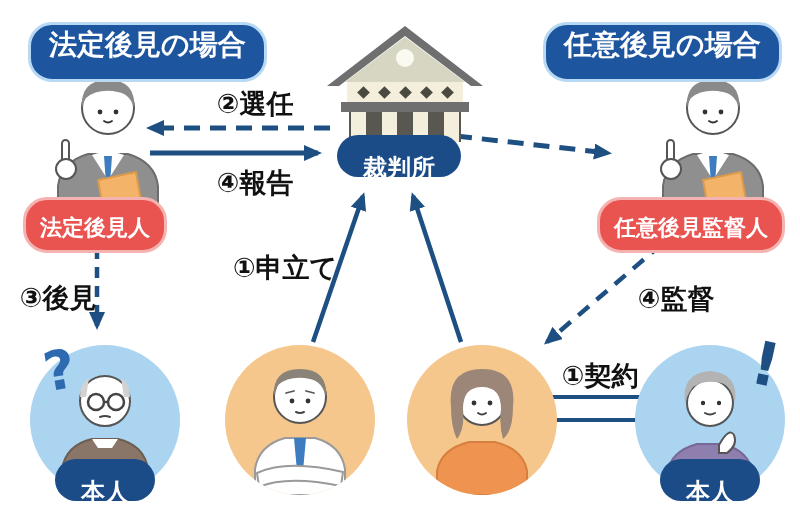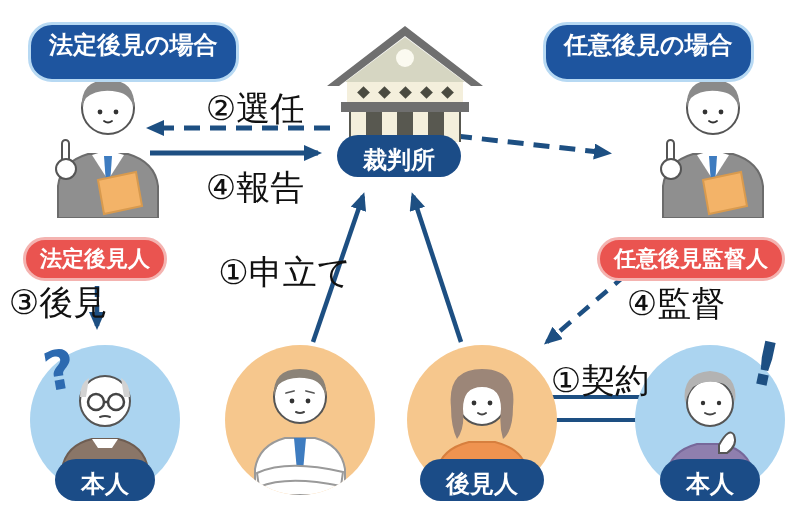--- a/index.html
+++ b/index.html
@@ -1,28 +1,28 @@
 <!DOCTYPE html>
 <html style="--badge-blue: #1e559f; --badge-blue-border: #b7d9f3; --label-navy: #1b4c87; --red-badge: #ea5450; --red-badge-border: #f4b3b0; --circle-blue: #abd4f0; --circle-orange: #f6c78d; --arrow-navy: #1d4f82; --question-blue: #2d6ab0; --label-text: #111111;"><head>
 <meta charset="utf-8">
 <style>
   html,body{margin:0;padding:0;background:#ffffff;}
   #stage{position:relative;width:800px;height:512px;background:#ffffff;overflow:hidden;
          font-family:"DejaVu Sans",sans-serif;}
   
   .pill{position:absolute;color:#fff;font-weight:bold;text-align:center;white-space:nowrap;box-sizing:border-box;}
   .case-pill{background:var(--badge-blue);border:3px solid var(--badge-blue-border);
-             border-radius:24px;font-size:24px;height:60px;line-height:40px;padding:0 18px;z-index:4;}
+             border-radius:24px;font-size:28px;height:60px;line-height:40px;padding:0 18px;z-index:4;}
   .red-pill{background:var(--red-badge);border:3px solid var(--red-badge-border);
-            border-radius:24px;font-size:22px;height:44px;line-height:38px;padding:0 14px;z-index:4;margin-top:40px;}
+            border-radius:24px;font-size:22px;height:56px;line-height:38px;padding:9px 14px;z-index:4;}
   .navy-pill{background:var(--label-navy);border-radius:21px;font-size:24px;height:42px;
-             line-height:42px;padding:4px 26px;z-index:4;}
+             line-height:42px;padding:12px 26px;z-index:4;}
   .on-circle{position:absolute;left:50%;bottom:-6px;transform:translateX(-50%);}
   
-  .flow-label{position:absolute;font-weight:normal;font-size:34px;color:var(--label-text);
+  .flow-label{position:absolute;font-weight:bold;font-size:27px;color:var(--label-text);
               text-align:center;z-index:3;white-space:nowrap;}
   
   .person-circle{position:absolute;top:345px;width:150px;height:150px;border-radius:50%;z-index:2;}
   .person-clip{position:absolute;inset:0;border-radius:50%;overflow:hidden;}
   .blue-circle{background:var(--circle-blue);}
   .orange-circle{background:var(--circle-orange);}
   .mark{position:absolute;font-weight:bold;z-index:3;line-height:1;}
   .q-mark{color:var(--question-blue);font-size:54px;transform:rotate(-10deg);}
   .e-mark{color:var(--arrow-navy);font-size:60px;transform:rotate(12deg);}
   
@@ -156,21 +156,20 @@
     <div class="person-clip">
       <svg width="150" height="150" viewBox="0 0 150 150">
         <path d="M30,150 L30,126 Q34,104 62,97 L88,97 Q116,104 120,126 L120,150 Z" fill="#ef9350" stroke="#d77f3e" stroke-width="2"></path>
         <circle cx="75" cy="56" r="24" fill="#ffffff" stroke="#555555" stroke-width="2"></circle>
         <path d="M44,62 Q40,24 75,24 Q110,24 106,62 Q106,86 96,94 Q92,80 94,64 Q94,42 75,42 Q56,42 56,64 Q58,84 50,94 Q44,82 44,62 Z" fill="#9c8678"></path>
         <circle cx="67" cy="58" r="2.4" fill="#333"></circle>
           <circle cx="83" cy="58" r="2.4" fill="#333"></circle>
         <path d="M71,68 Q75,71 79,68" stroke="#444" stroke-width="2" fill="none" stroke-linecap="round"></path>
       </svg>
     </div>
-    <div class="pill navy-pill on-circle">後見人</div>
   </div>
 
   <div class="person-circle blue-circle" style="left:635px;">
     <div class="person-clip">
       <svg width="150" height="150" viewBox="0 0 150 150">
         <path d="M32,150 L32,128 Q36,106 62,99 L88,99 Q114,106 118,128 L118,150 Z" fill="#8f7fae" stroke="#77689a" stroke-width="2"></path>
         <circle cx="75" cy="58" r="23" fill="#ffffff" stroke="#555555" stroke-width="2"></circle>
         <path d="M50,58 Q46,28 75,26 Q104,28 100,58 Q96,40 86,38 Q70,34 58,42 Q52,50 50,58 Z" fill="#b3b3b3"></path>
         <circle cx="68" cy="58" r="2.2" fill="#333"></circle>
           <circle cx="84" cy="58" r="2.2" fill="#333"></circle>

